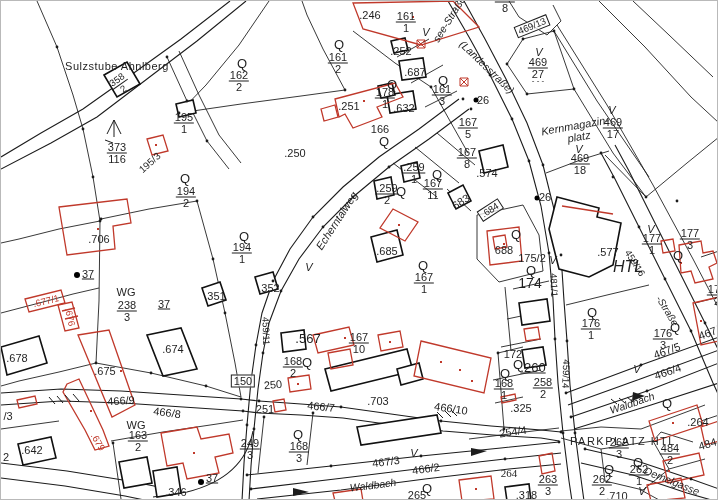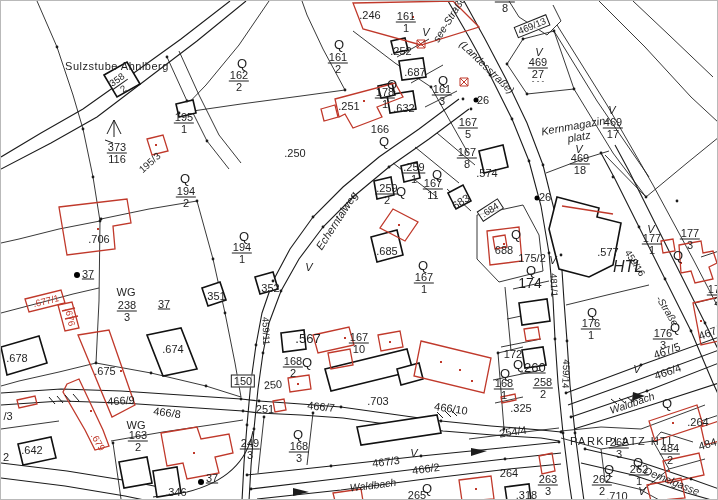--- a/index.html
+++ b/index.html
@@ -515,21 +515,21 @@
       <div class="lbl it" style="left: 671px; top: 480px; font-size: 10.5px; transform: translate(-50%, -50%) rotate(22deg);">Demelgasse</div>
       <div class="lbl it" style="left: 641px; top: 490px; font-size: 11px; transform: translate(-50%, -50%) rotate(0deg);">V</div>
       <div class="lbl" style="left: 616px; top: 495px; font-size: 11px; transform: translate(-50%, -50%) rotate(0deg);">.710</div>
       <div class="lbl" style="left: 416px; top: 494px; font-size: 11px; transform: translate(-50%, -50%) rotate(0deg);">265</div>
       <div class="lbl" style="left: 426px; top: 487px; font-size: 13px; transform: translate(-50%, -50%) rotate(0deg);">Q</div>
       <div class="lbl fr" style="left: 547px; top: 484px; font-size: 11px; transform: translate(-50%, -50%) rotate(0deg);">
         <span class="nu">263</span>
         <span class="de">3</span>
       </div>
       <div class="lbl" style="left: 517px; top: 494px; font-size: 11px; transform: translate(-50%, -50%) rotate(0deg); padding-left: 17px;">.318</div>
-      <div class="lbl" style="left: 508px; top: 472px; font-size: 11px; transform: translate(-50%, -50%) rotate(0deg);">264</div>
+      <div class="lbl" style="left: 508px; top: 472px; font-size: 11px; transform: translate(-50%, -50%) rotate(0deg); font-family: Liberation Serif, serif;">264</div>
       <div class="lbl" style="left: 307px; top: 337px; font-size: 13px; transform: translate(-50%, -50%) rotate(0deg);">.567</div>
       <div class="lbl" style="left: 306px; top: 361px; font-size: 13px; transform: translate(-50%, -50%) rotate(0deg);">Q</div>
       <div class="lbl fr" style="left: 292px; top: 366px; font-size: 11px; transform: translate(-50%, -50%) rotate(0deg);">
         <span class="nu">168</span>
         <span class="de">2</span>
       </div>
       <div class="lbl fr" style="left: 358px; top: 342px; font-size: 11px; transform: translate(-50%, -50%) rotate(0deg);">
         <span class="nu">167</span>
         <span class="de">10</span>
       </div>

